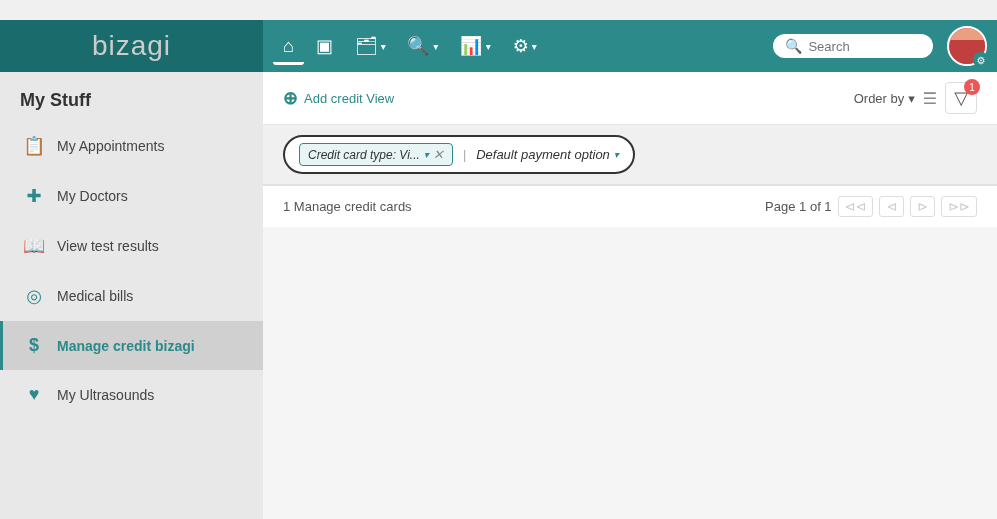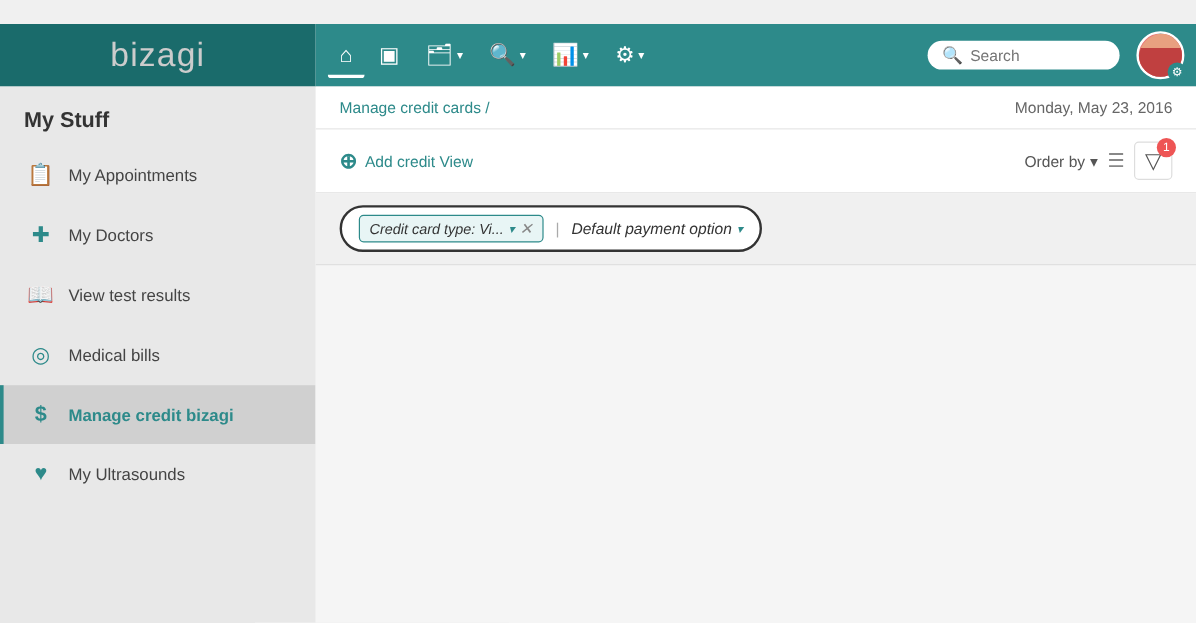--- a/index.html
+++ b/index.html
@@ -460,24 +460,20 @@
       <span>Manage credit bizagi</span>
     </div>
     <div class="sidebar-item">
       <span class="sidebar-item-icon">♥</span>
       <span>My Ultrasounds</span>
     </div>
   </div>
 
   <div class="content">
 
-    <div class="breadcrumb-bar">
-      <span class="breadcrumb-text">Manage credit cards /</span>
-      <span class="date-text">Monday, May 23, 2016</span>
-    </div>
 
     <div class="content-toolbar">
       <button class="add-btn">
         <span class="plus">⊕</span>
         <span>Add credit View</span>
       </button>
       <div class="toolbar-right">
         <button class="order-btn">
           <span>Order by</span>
           <span>▾</span>
@@ -499,14 +495,24 @@
         </div>
         <span class="filter-sep">|</span>
         <div class="filter-dropdown">
           <span>Default payment option</span>
           <span class="caret">▾</span>
         </div>
       </div>
     </div>
 
 
+    <div class="content-footer">
+      <span>1 Manage credit cards</span>
+      <div class="pagination">
+        <span>Page 1 of 1</span>
+        <button class="page-btn" disabled="">⊲⊲</button>
+        <button class="page-btn" disabled="">⊲</button>
+        <button class="page-btn" disabled="">⊳</button>
+        <button class="page-btn" disabled="">⊳⊳</button>
+      </div>
+    </div>
   </div>
 </div>
 
 </body></html>

